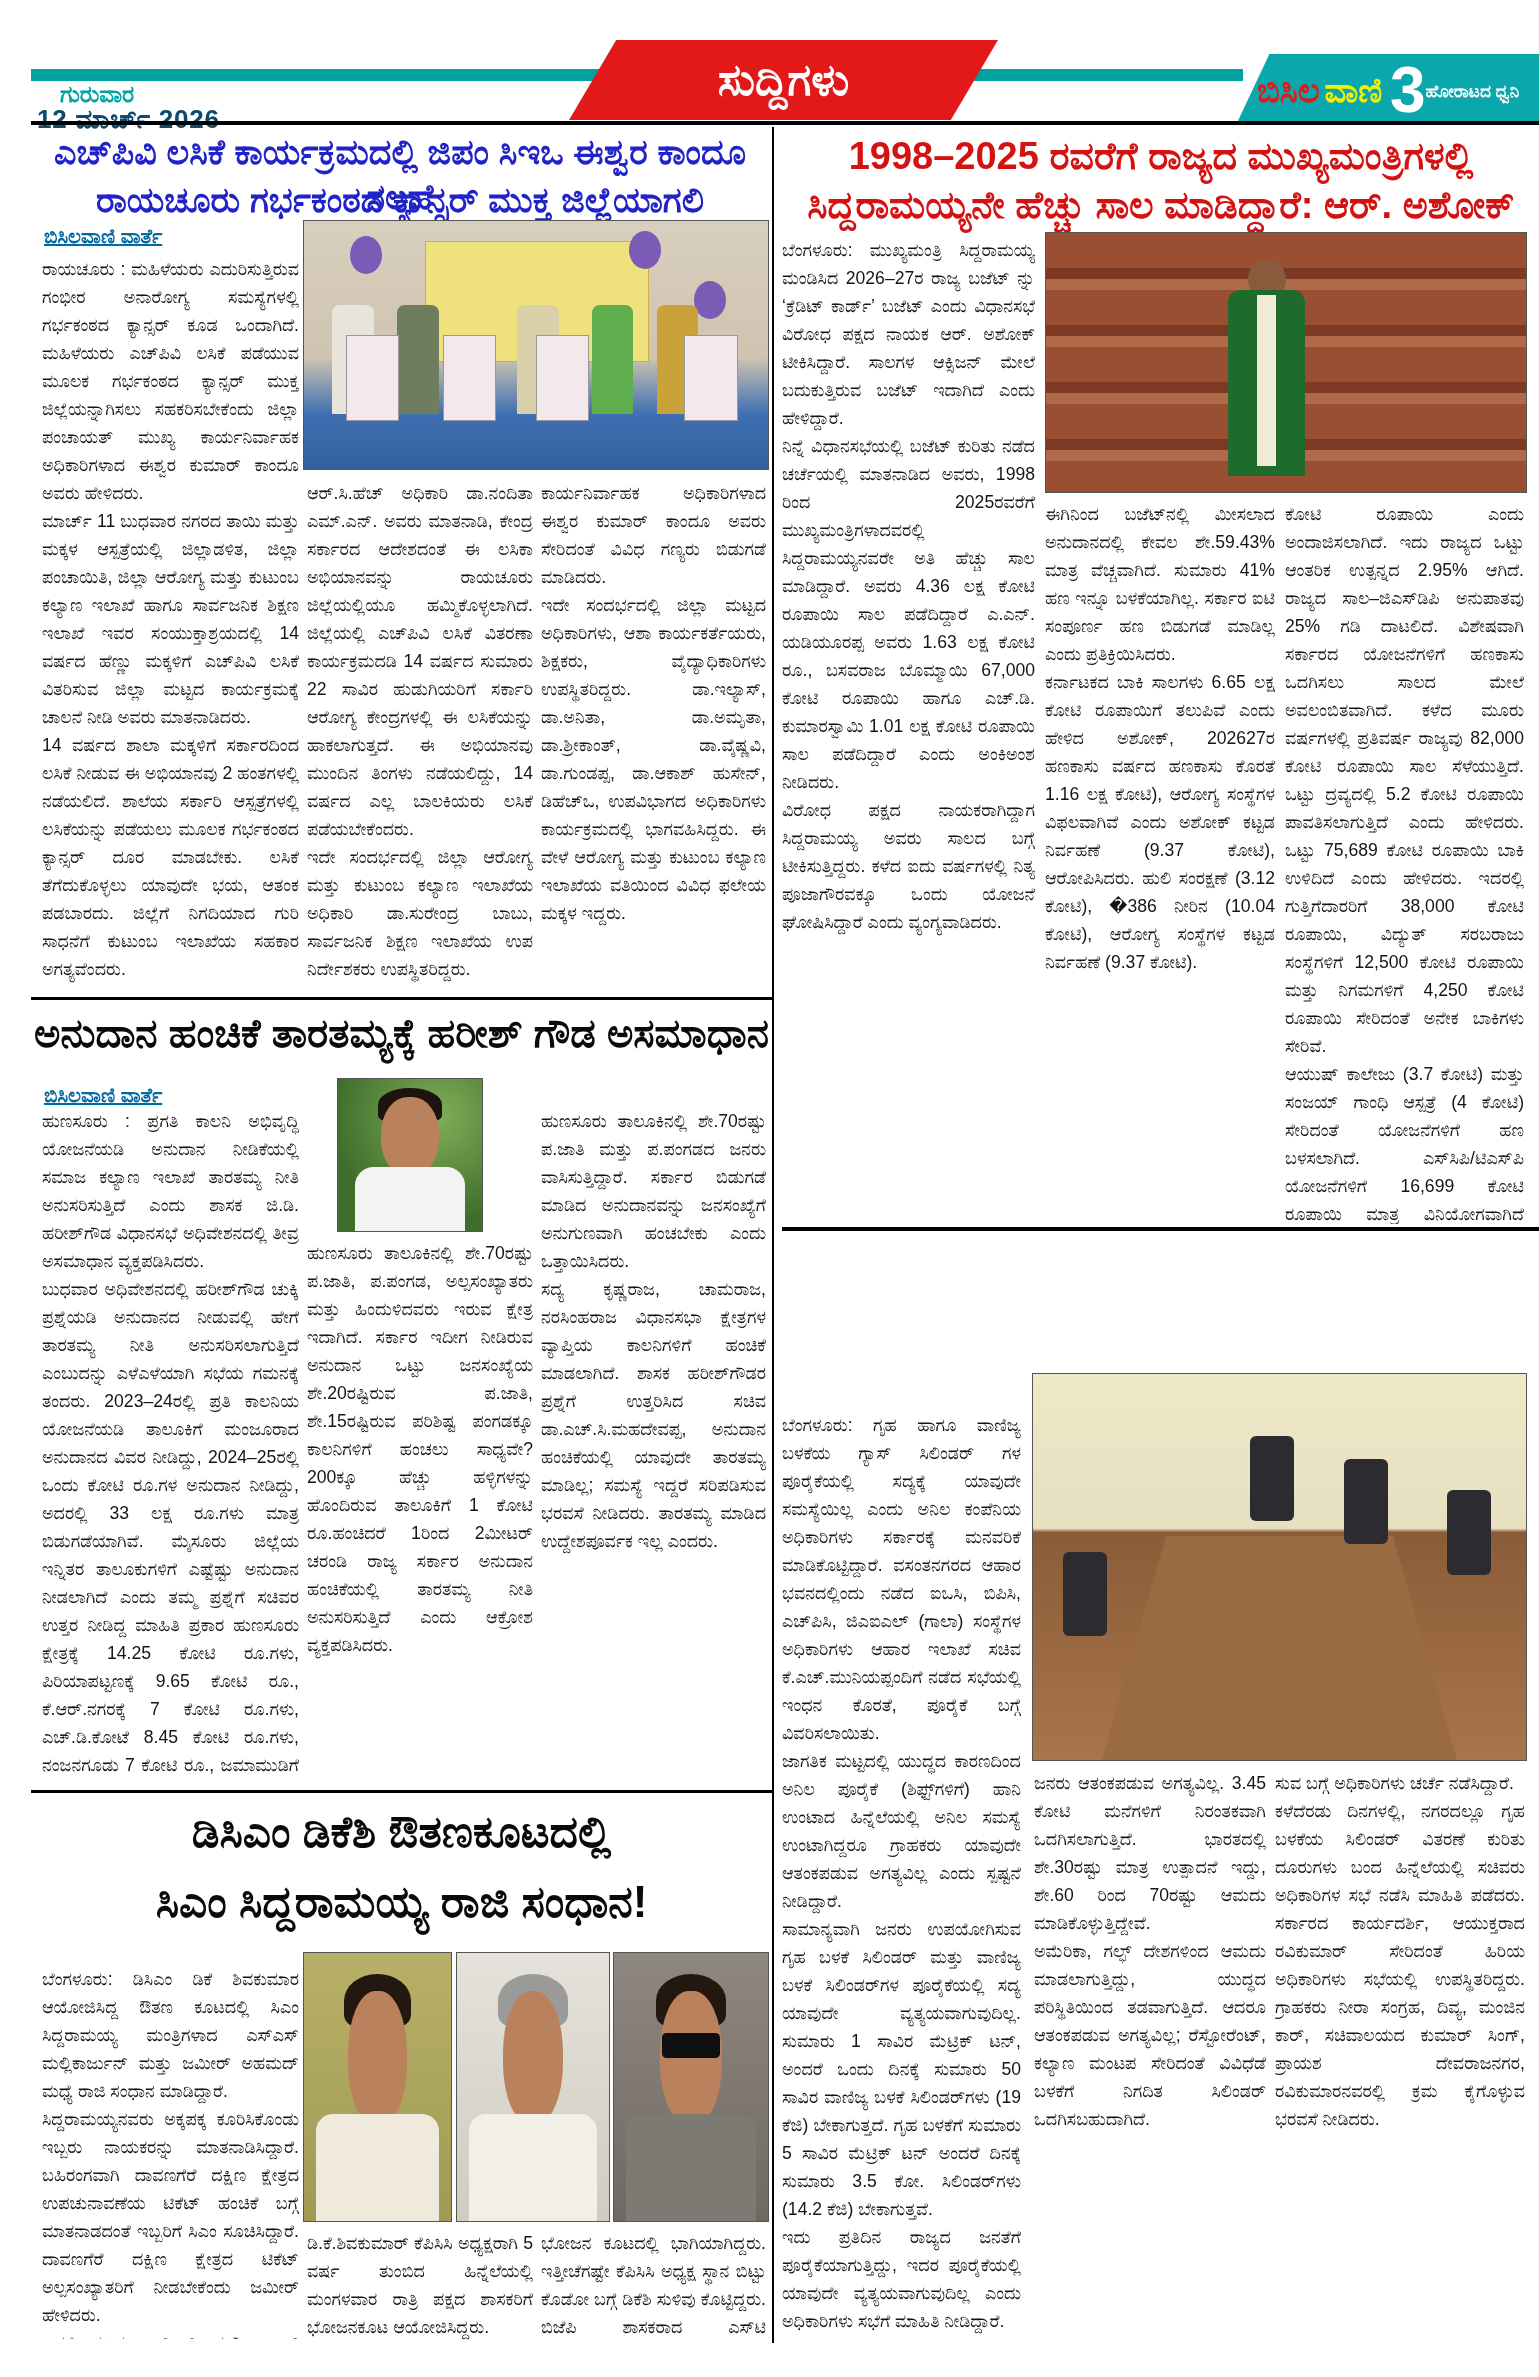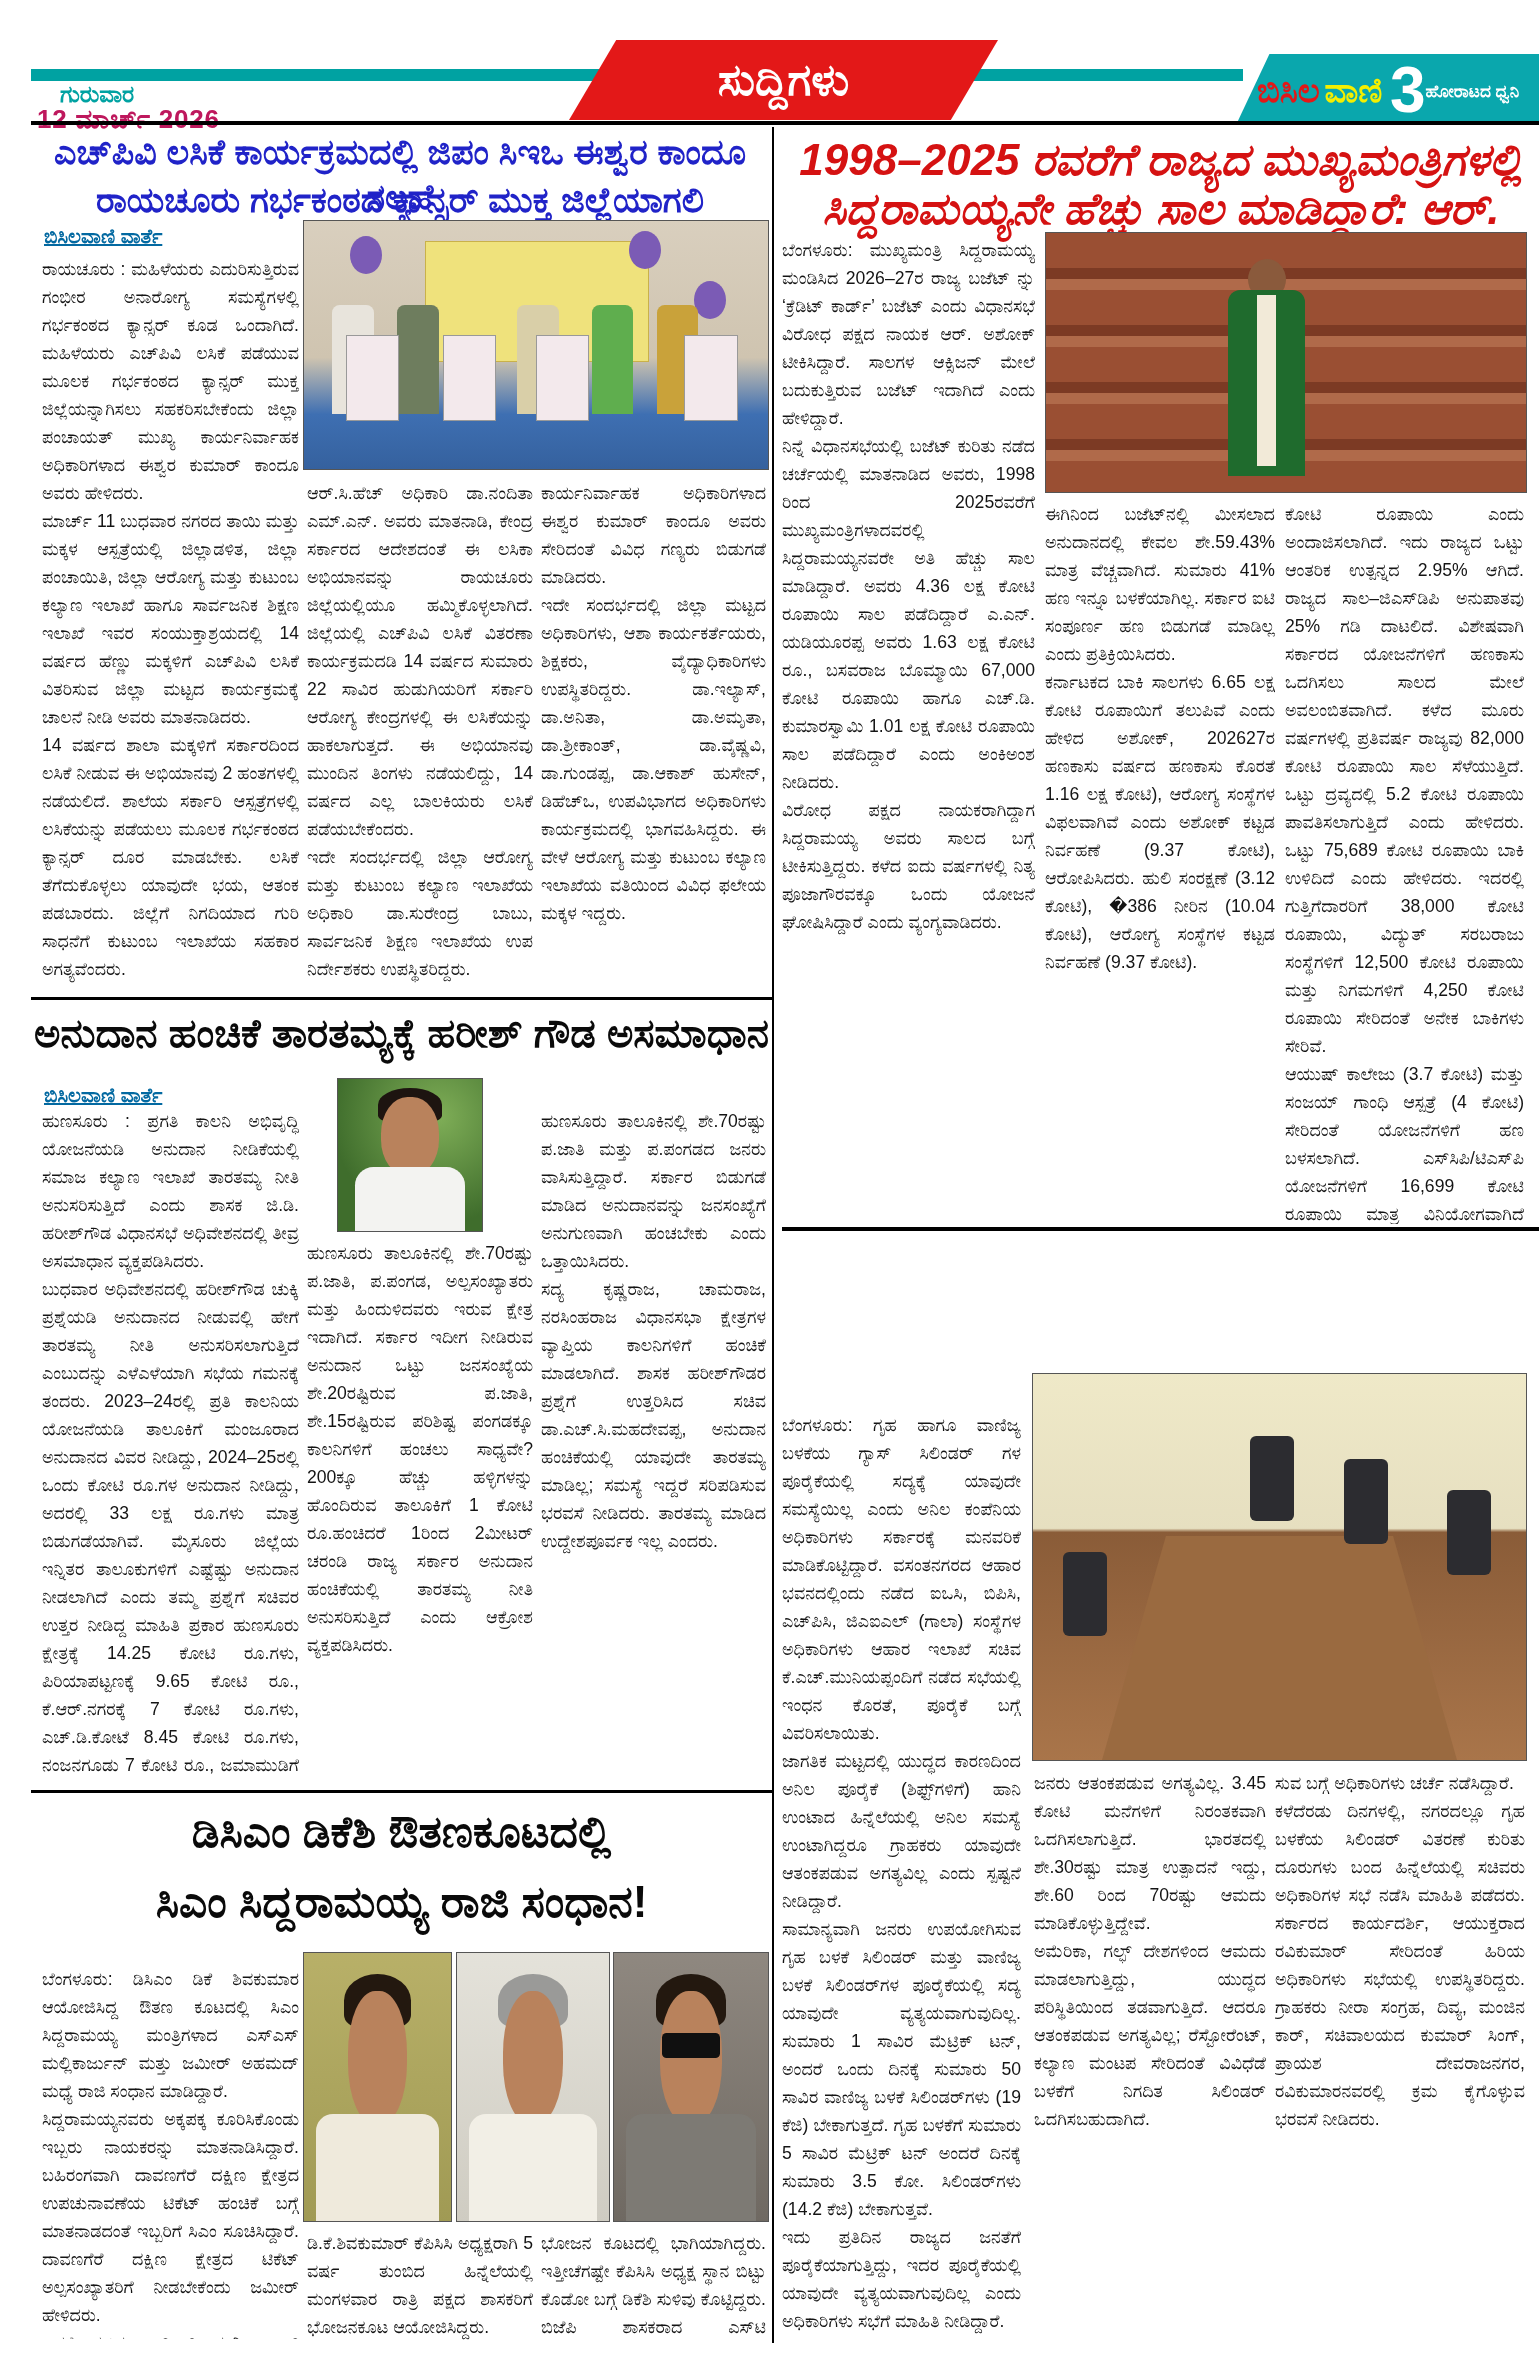--- a/index.html
+++ b/index.html
@@ -1,36 +1,36 @@
 <!DOCTYPE html>
 <html style="font-size:12.3px"><head>
 <meta charset="utf-8">
 <style>
   html,body{margin:0;padding:0;background:#ffffff;}
   .page{position:relative;width:1540px;height:2377px;background:#ffffff;overflow:hidden;
         font-family:"Liberation Sans","DejaVu Sans",sans-serif;color:#111;}
   .abs{position:absolute;}
   .teal-bar{background:#00a2a2;}
   .weekday{color:#00a2a2;font-weight:bold;font-size:23px;}
-  .dateline{color:#be185d;font-weight:bold;font-size:26px;letter-spacing:0.8px;}
+  .dateline{color:#0c4a6e;font-weight:bold;font-size:26px;letter-spacing:0.8px;}
   .section-banner{background:#e31818;clip-path:polygon(11% 0,100% 0,89% 100%,0 100%);
         display:flex;align-items:center;justify-content:center;}
   .section-banner span{color:#fff;font-size:44px;font-weight:bold;}
   .masthead{background:#0aa7ad;clip-path:polygon(11% 0,100% 0,100% 100%,0 100%);
         display:flex;flex-direction:row;align-items:center;justify-content:center;line-height:1;}
   .mh-row{display:flex;align-items:center;gap:4.6px;}
   .mh-w1{color:#e31818;font-size:34px;font-weight:bold;}
   .mh-w2{color:#f4ef00;font-size:34px;font-weight:bold;}
   .mh-num{color:#ffffff;font-size:64px;font-weight:bold;margin-left:3.1px;}
   .mh-tag{color:#ffffff;font-size:17px;font-weight:bold;margin-top:3.1px;}
   .rule-h{background:#000;}
   .rule-v{background:#000;}
   .hl{text-align:center;font-weight:bold;line-height:1.28;}
   .hl-blue{color:#2023c8;font-size:35px;}
-  .hl-red{color:#d51212;font-size:44px;font-style:italic;}
+  .hl-red{color:#d51212;font-size:38px;}
   .hl-black{color:#0a0a0a;font-size:40px;}
   .hl-red-big{color:#d51212;font-size:49px;}
   .hl-black-big{color:#0a0a0a;font-size:44px;}
   .byline{color:#0369a1;font-weight:bold;font-size:20px;text-decoration:underline;}
   .col{font-size:17.6px;line-height:28px;text-align:justify;overflow:hidden;
        white-space:pre-line;color:#141414;}
   .photo{border:1.5px solid #555;overflow:hidden;}
   .ph-inner{position:absolute;}
   
   .ph1{background:linear-gradient(180deg,#d9cfbe 0%,#cfc4b0 55%,#3e6fb2 78%,#35619e 100%);}

